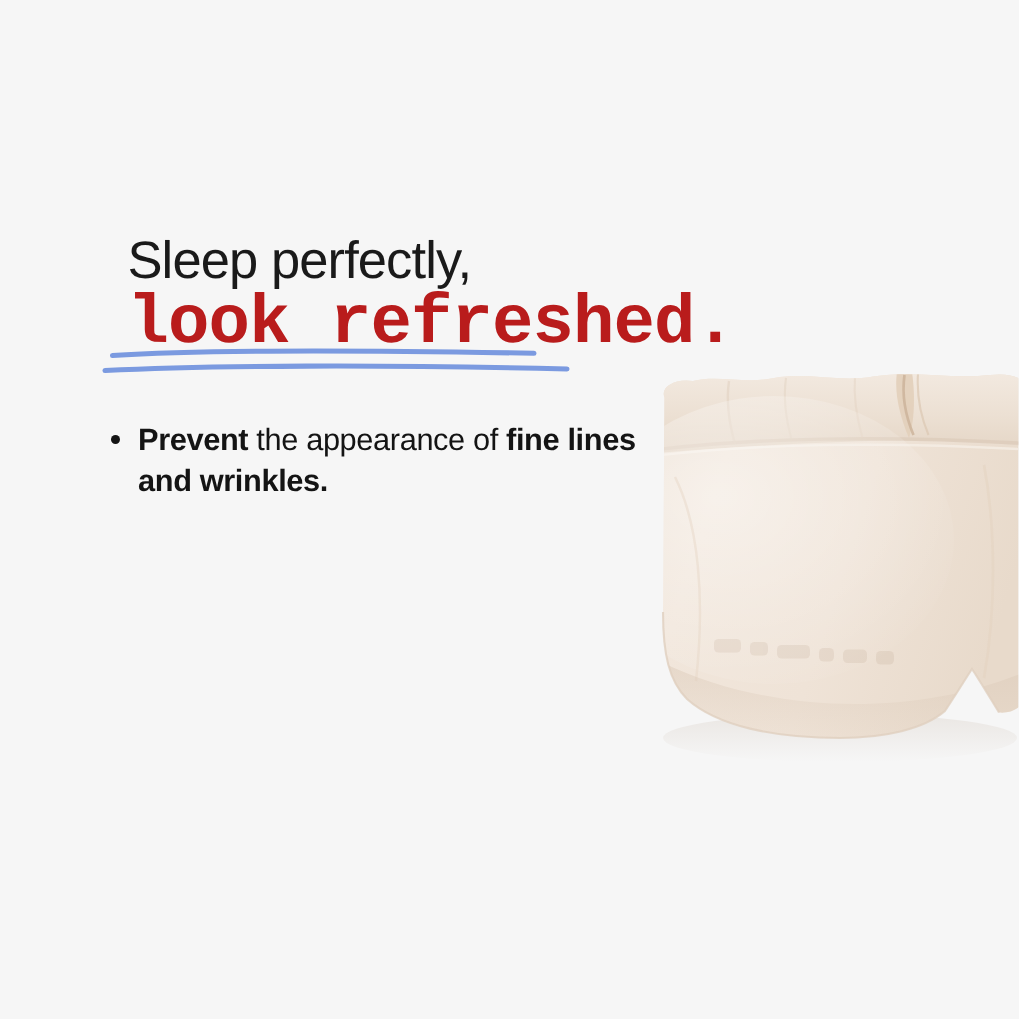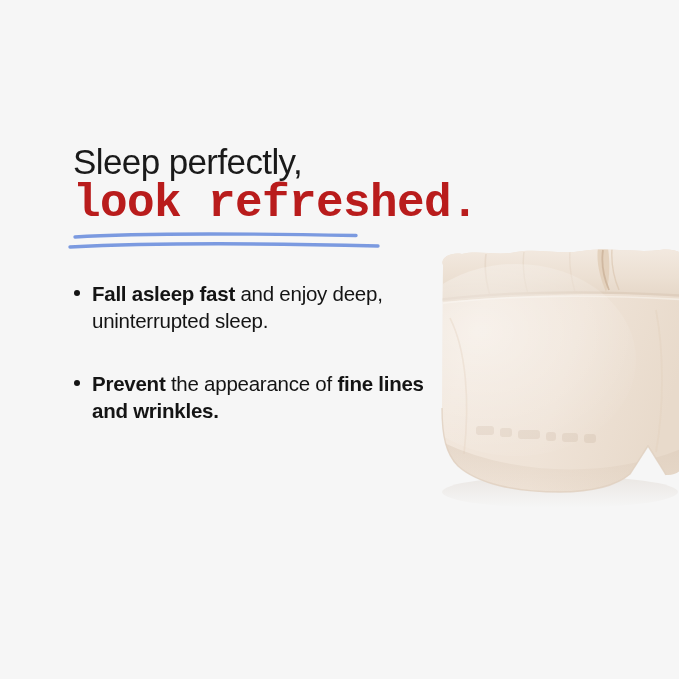--- a/index.html
+++ b/index.html
@@ -113,38 +113,34 @@
   .product svg {
     display: block;
   }
 </style>
 </head>
 <body>
 
 <div id="canvas">
 
   <div class="text-col">
-    <h1 class="headline" style="margin:0;">
+    <h1 class="headline" style="margin:12px;">
       <span class="headline-line1">Sleep perfectly,</span>
       <span class="headline-line2">look refreshed.</span>
     </h1>
   </div>
 
   <div class="underline-wrap">
     <svg width="330" height="30" viewBox="0 0 330 30" fill="none" xmlns="http://www.w3.org/2000/svg">
       <path d="M7 9 C 60 5.5, 150 5, 288 7.5" stroke="#7b9ae0" stroke-width="3.4" stroke-linecap="round" fill="none"></path>
       <path d="M2 19 C 70 15.5, 190 15, 310 18" stroke="#7b9ae0" stroke-width="3.4" stroke-linecap="round" fill="none"></path>
     </svg>
   </div>
 
   <ul class="bullets">
-    <li class="bullet-item">
-      <span class="bullet-dot"></span>
-      <span class="b-strong">Fall asleep fast</span><span class="b-reg"> and enjoy deep, uninterrupted sleep.</span>
-    </li>
     <li class="bullet-item">
       <span class="bullet-dot"></span>
       <span class="b-strong">Prevent</span><span class="b-reg"> the appearance of </span><span class="b-strong">fine lines and wrinkles.</span>
     </li>
   </ul>
 
   <div class="product">
     <svg width="270" height="290" viewBox="0 0 270 290" xmlns="http://www.w3.org/2000/svg">
       <defs>
         <linearGradient id="maskBody" x1="0" y1="0" x2="1" y2="0.35">

